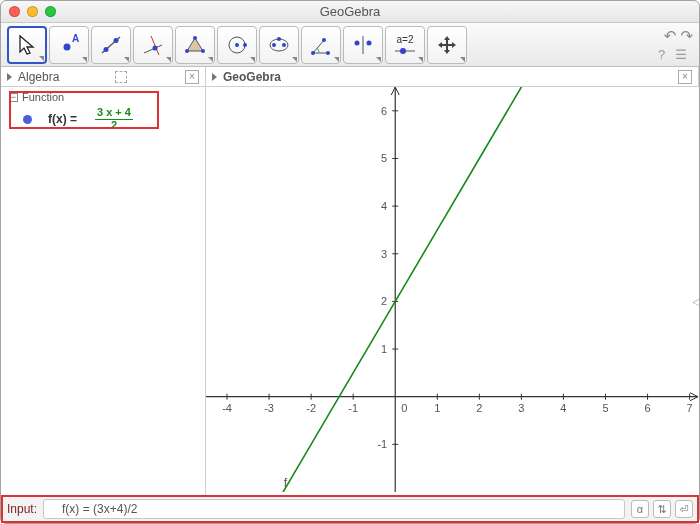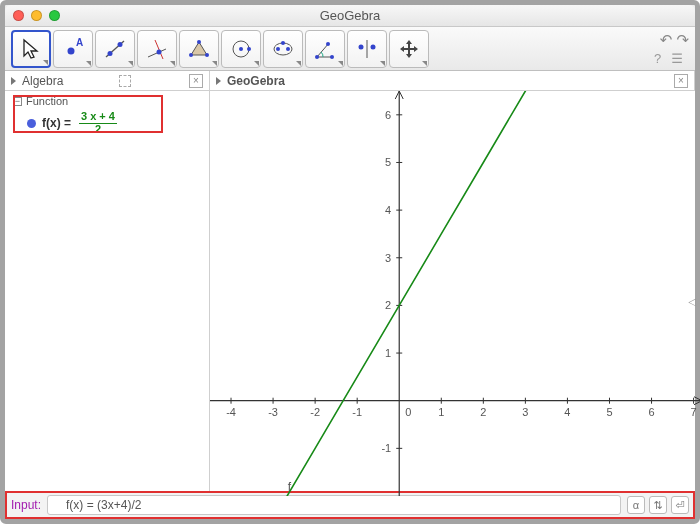--- a/index.html
+++ b/index.html
@@ -9,21 +9,21 @@
     font-size: 12px;
     color: #333;
     background: #fff;
     width: 700px;
     height: 524px;
     overflow: hidden;
   }
   .window {
     width: 700px;
     height: 524px;
-    border: 5px solid #a3a3a3;
+    border: 1px solid #a3a3a3;
     border-radius: 6px;
     display: flex;
     flex-direction: column;
     background: #ededed;
   }
   
   .titlebar {
     height: 22px;
     background: linear-gradient(#f7f7f7, #e6e6e6);
     border-bottom: 1px solid #c8c8c8;
@@ -138,21 +138,21 @@
     font-size: 9px; line-height: 7px; color: #666;
   }
   .redbox1 {
     position: absolute;
     left: 8px; top: 4px;
     width: 150px; height: 38px;
     border: 2px solid #e03030;
     pointer-events: none;
   }
   .func-item {
-    display: flex; align-items: center; gap: 6px;
+    display: flex; align-items: center; gap: 16px;
     padding: 2px 0 2px 22px;
   }
   .bullet {
     width: 9px; height: 9px; border-radius: 50%;
     background: #4a5fdc; display: inline-block;
   }
   .func-label { font-weight: bold; color: #333; }
   .frac {
     display: inline-flex; flex-direction: column; align-items: center;
     color: #178a17; font-weight: bold; font-size: 11px; line-height: 1.05;
@@ -170,21 +170,21 @@
 
   
   .input-wrap {
     border: 2px solid #e03030;
     border-top-width: 2px;
     padding: 2px 4px;
     background: #f3f3f3;
     display: flex; align-items: center; gap: 6px;
     height: 28px;
   }
-  .input-label { color: #a21caf; font-size: 12px; }
+  .input-label { color: #7f1d1d; font-size: 12px; }
   .input-box {
     flex: 1;
     height: 20px;
     background: #fff;
     border: 1px solid #c8c8c8;
     border-radius: 3px;
     padding: 0 18px;
     font-size: 12px;
     font-family: inherit;
     color: #555;
@@ -286,20 +286,30 @@
         <circle cx="15" cy="7" r="2" fill="#3344cc"></circle>
       </svg>
       <div class="dd"></div>
     </div>
     <div class="tool">
       <svg width="24" height="24">
         <line x1="12" y1="3" x2="12" y2="21" stroke="#555"></line>
         <circle cx="6" cy="10" r="2.5" fill="#3344cc"></circle>
         <circle cx="18" cy="10" r="2.5" fill="#3344cc"></circle>
       </svg>
+      <div class="dd"></div>
+    </div>
+    <div class="tool">
+      <div style="display:flex;flex-direction:column;align-items:center;gap:2px">
+        <span style="font-size:10px">a=2</span>
+        <svg width="24" height="8">
+            <line x1="2" y1="4" x2="22" y2="4" stroke="#555"></line>
+            <circle cx="10" cy="4" r="3" fill="#3344cc"></circle>
+          </svg>
+      </div>
       <div class="dd"></div>
     </div>
     <div class="tool">
       <svg width="24" height="24">
         <path d="M12 3 L15 7 L13 7 L13 11 L17 11 L17 9 L21 12 L17 15 L17 13 L13 13 L13 17 L15 17 L12 21 L9 17 L11 17 L11 13 L7 13 L7 15 L3 12 L7 9 L7 11 L11 11 L11 7 L9 7 Z" fill="#444"></path>
       </svg>
       <div class="dd"></div>
     </div>
 
     <div class="toolbar-right">

